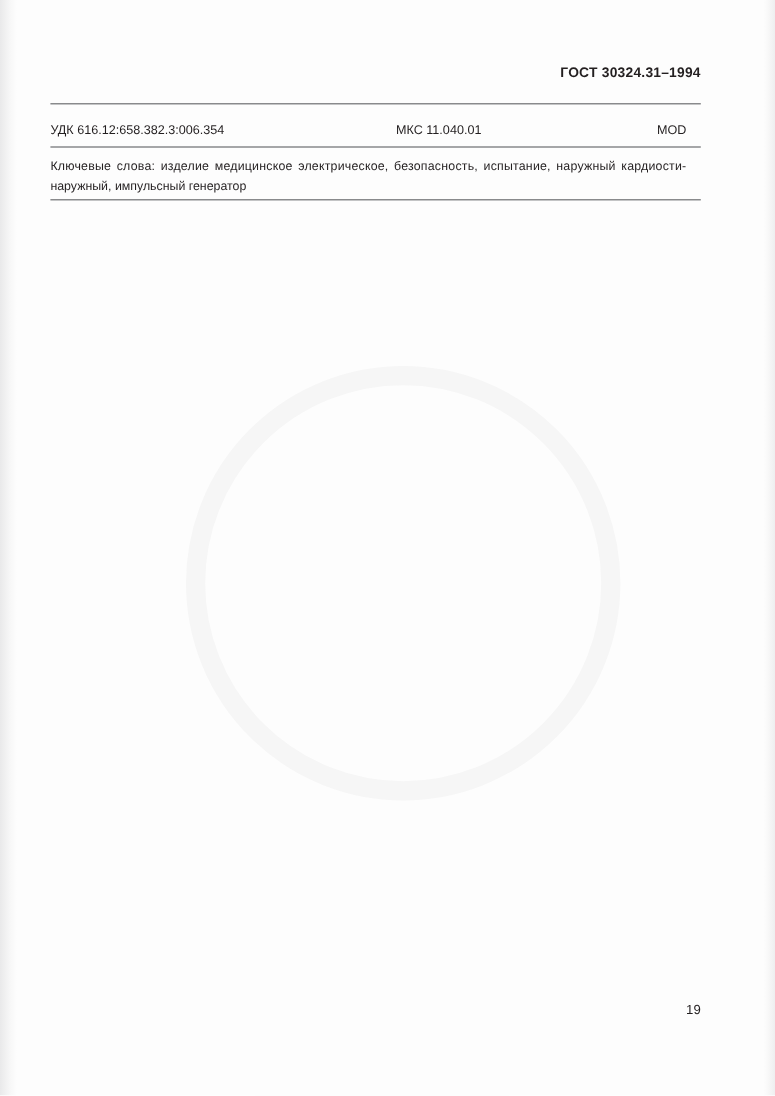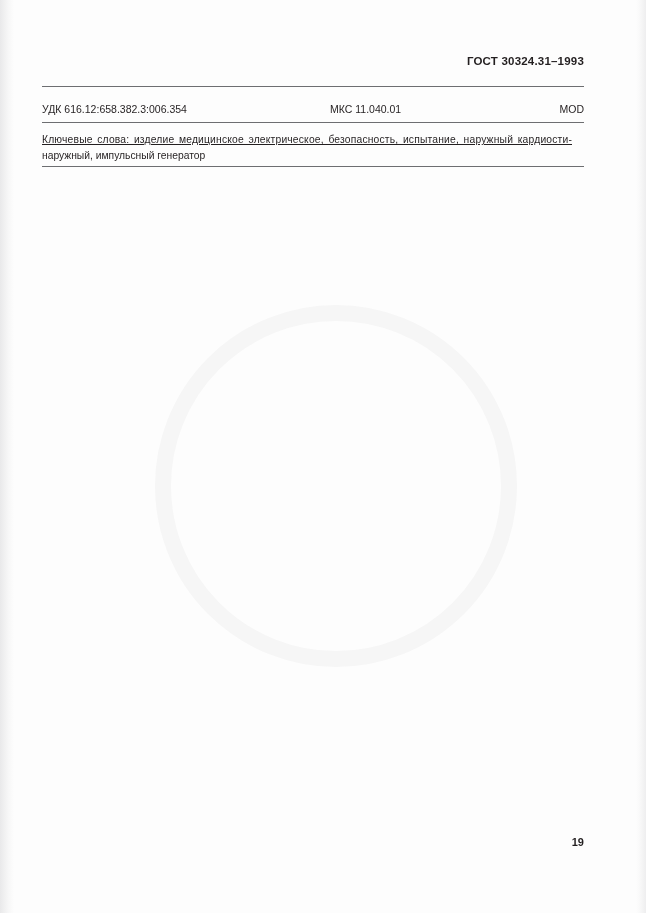--- a/index.html
+++ b/index.html
@@ -80,50 +80,48 @@
     left: 0;
     top: 0;
   }
   .codes-row .mks {
     position: absolute;
     left: 288px;
     top: 0;
   }
   .codes-row .mod {
     position: absolute;
-    right: 0;
+    right: 12px;
     top: 0;
     margin-left: 40px;
   }
   .keywords {
     position: absolute;
     top: 132px;
     left: 0;
     width: 545px;
     font-size: 10.3px;
     line-height: 15.5px;
     color: #231f20;
     text-align: justify;
   }
   .keywords .kw-line {
     display: block;
     white-space: nowrap;
   }
   .kw-line-1 {
     letter-spacing: 0.18px;
     word-spacing: 1.6px;
-    text-decoration: underline;
   }
   .page-number {
     position: absolute;
     right: 20px;
     top: 836px;
     font-size: 11px;
     color: #231f20;
-    font-weight: bold;
   }
   .watermark {
     position: absolute;
     left: 120px;
     top: 170px;
     width: 400px;
     height: 600px;
     opacity: 0.035;
     pointer-events: none;
   }
@@ -142,21 +140,21 @@
 </head>
 <body>
 
 <div class="page">
   <div class="watermark">
     <div class="ring"></div>
   </div>
 
   <div class="content">
 
-    <div class="doc-header">ГОСТ 30324.31–1993</div>
+    <div class="doc-header">ГОСТ 30324.31–1994</div>
 
     <div class="rule rule-top"></div>
 
     <div class="codes-row">
       <span class="udk">УДК 616.12:658.382.3:006.354</span>
       <span class="mks">МКС 11.040.01</span>
       <span class="mod">MOD</span>
     </div>
 
     <div class="rule rule-mid"></div>

